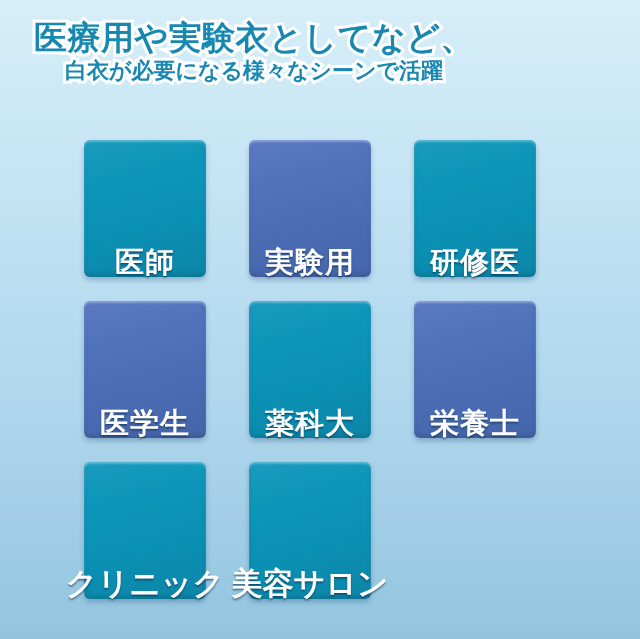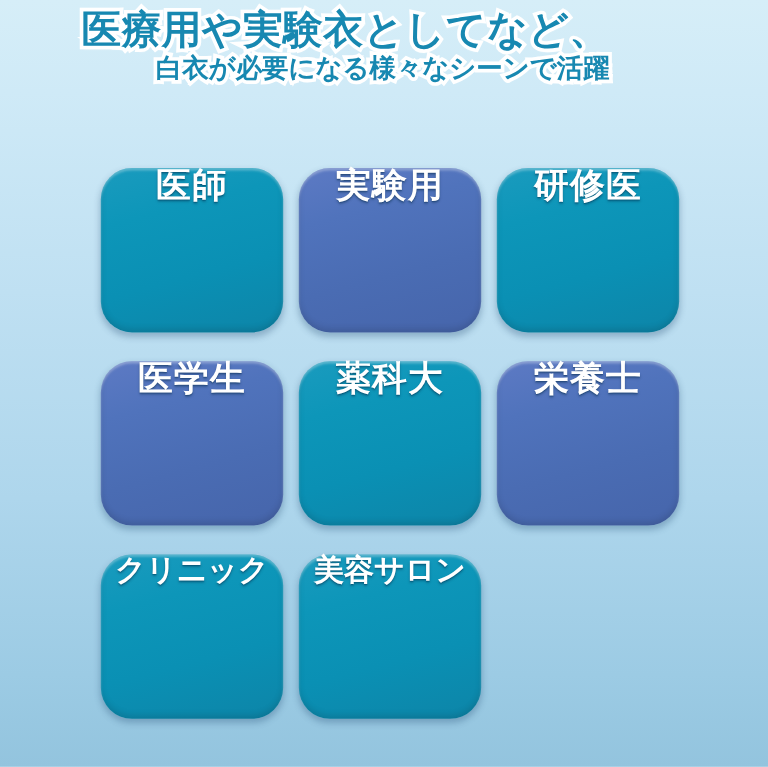--- a/index.html
+++ b/index.html
@@ -19,23 +19,23 @@
     height: 639px;
     box-sizing: border-box;
     background: linear-gradient(to bottom, #d6eef8 0%, #cfeaf7 12%, #bfe0f2 38%, #aed6ec 65%, #9ccbe4 88%, #93c4de 100%);
     overflow: hidden;
   }
 
   
   #headline {
     position: absolute;
     left: 0;
-    top: 6px;
+    top: 19px;
     width: 508px;
-    text-align: right;
+    text-align: center;
     line-height: 1.18;
     font-size: 33px;
     font-weight: 700;
     letter-spacing: 0.5px;
     color: #1788b1;
     -webkit-text-stroke: 6px #ffffff;
     paint-order: stroke fill;
     text-shadow:
        0 0 3px rgba(255,255,255,0.95),
        0 2px 2px rgba(255,255,255,0.85);
@@ -57,25 +57,25 @@
     width: 472px;
     display: grid;
     grid-template-columns: repeat(3, 142px);
     grid-template-rows: repeat(3, 137px);
     column-gap: 23px;
     row-gap: 24px;
   }
 
   .tile {
     position: relative;
-    width: 152px;
+    width: 122px;
     height: 137px;
-    border-radius: 26px;
+    border-radius: 6px;
     display: flex;
-    align-items: flex-start;
+    align-items: flex-end;
     justify-content: center;
     box-shadow:
       0 3px 5px rgba(30, 70, 110, 0.30),
       inset 0 2px 2px rgba(255,255,255,0.30),
       inset 0 -3px 5px rgba(0,0,0,0.12);
   }
 
   .tile.teal {
     background: linear-gradient(165deg, #1a9bbe 0%, #0d96b9 28%, #0a90b4 62%, #0d85a8 100%);
   }
@@ -88,21 +88,21 @@
     font-weight: 700;
     font-size: 29px;
     letter-spacing: 1px;
     line-height: 1;
     white-space: nowrap;
     text-shadow:
       0 2px 2px rgba(0, 40, 70, 0.40),
       0 1px 0 rgba(0, 40, 70, 0.25);
   }
   .tile-label.sz-5 {
-    font-size: 25px;
+    font-size: 31px;
     letter-spacing: 0px;
   }
 </style>
 </head>
 <body>
 
 <div id="banner">
 
   <div id="headline">
     <span class="hl-line line1">医療用や実験衣としてなど、</span>

